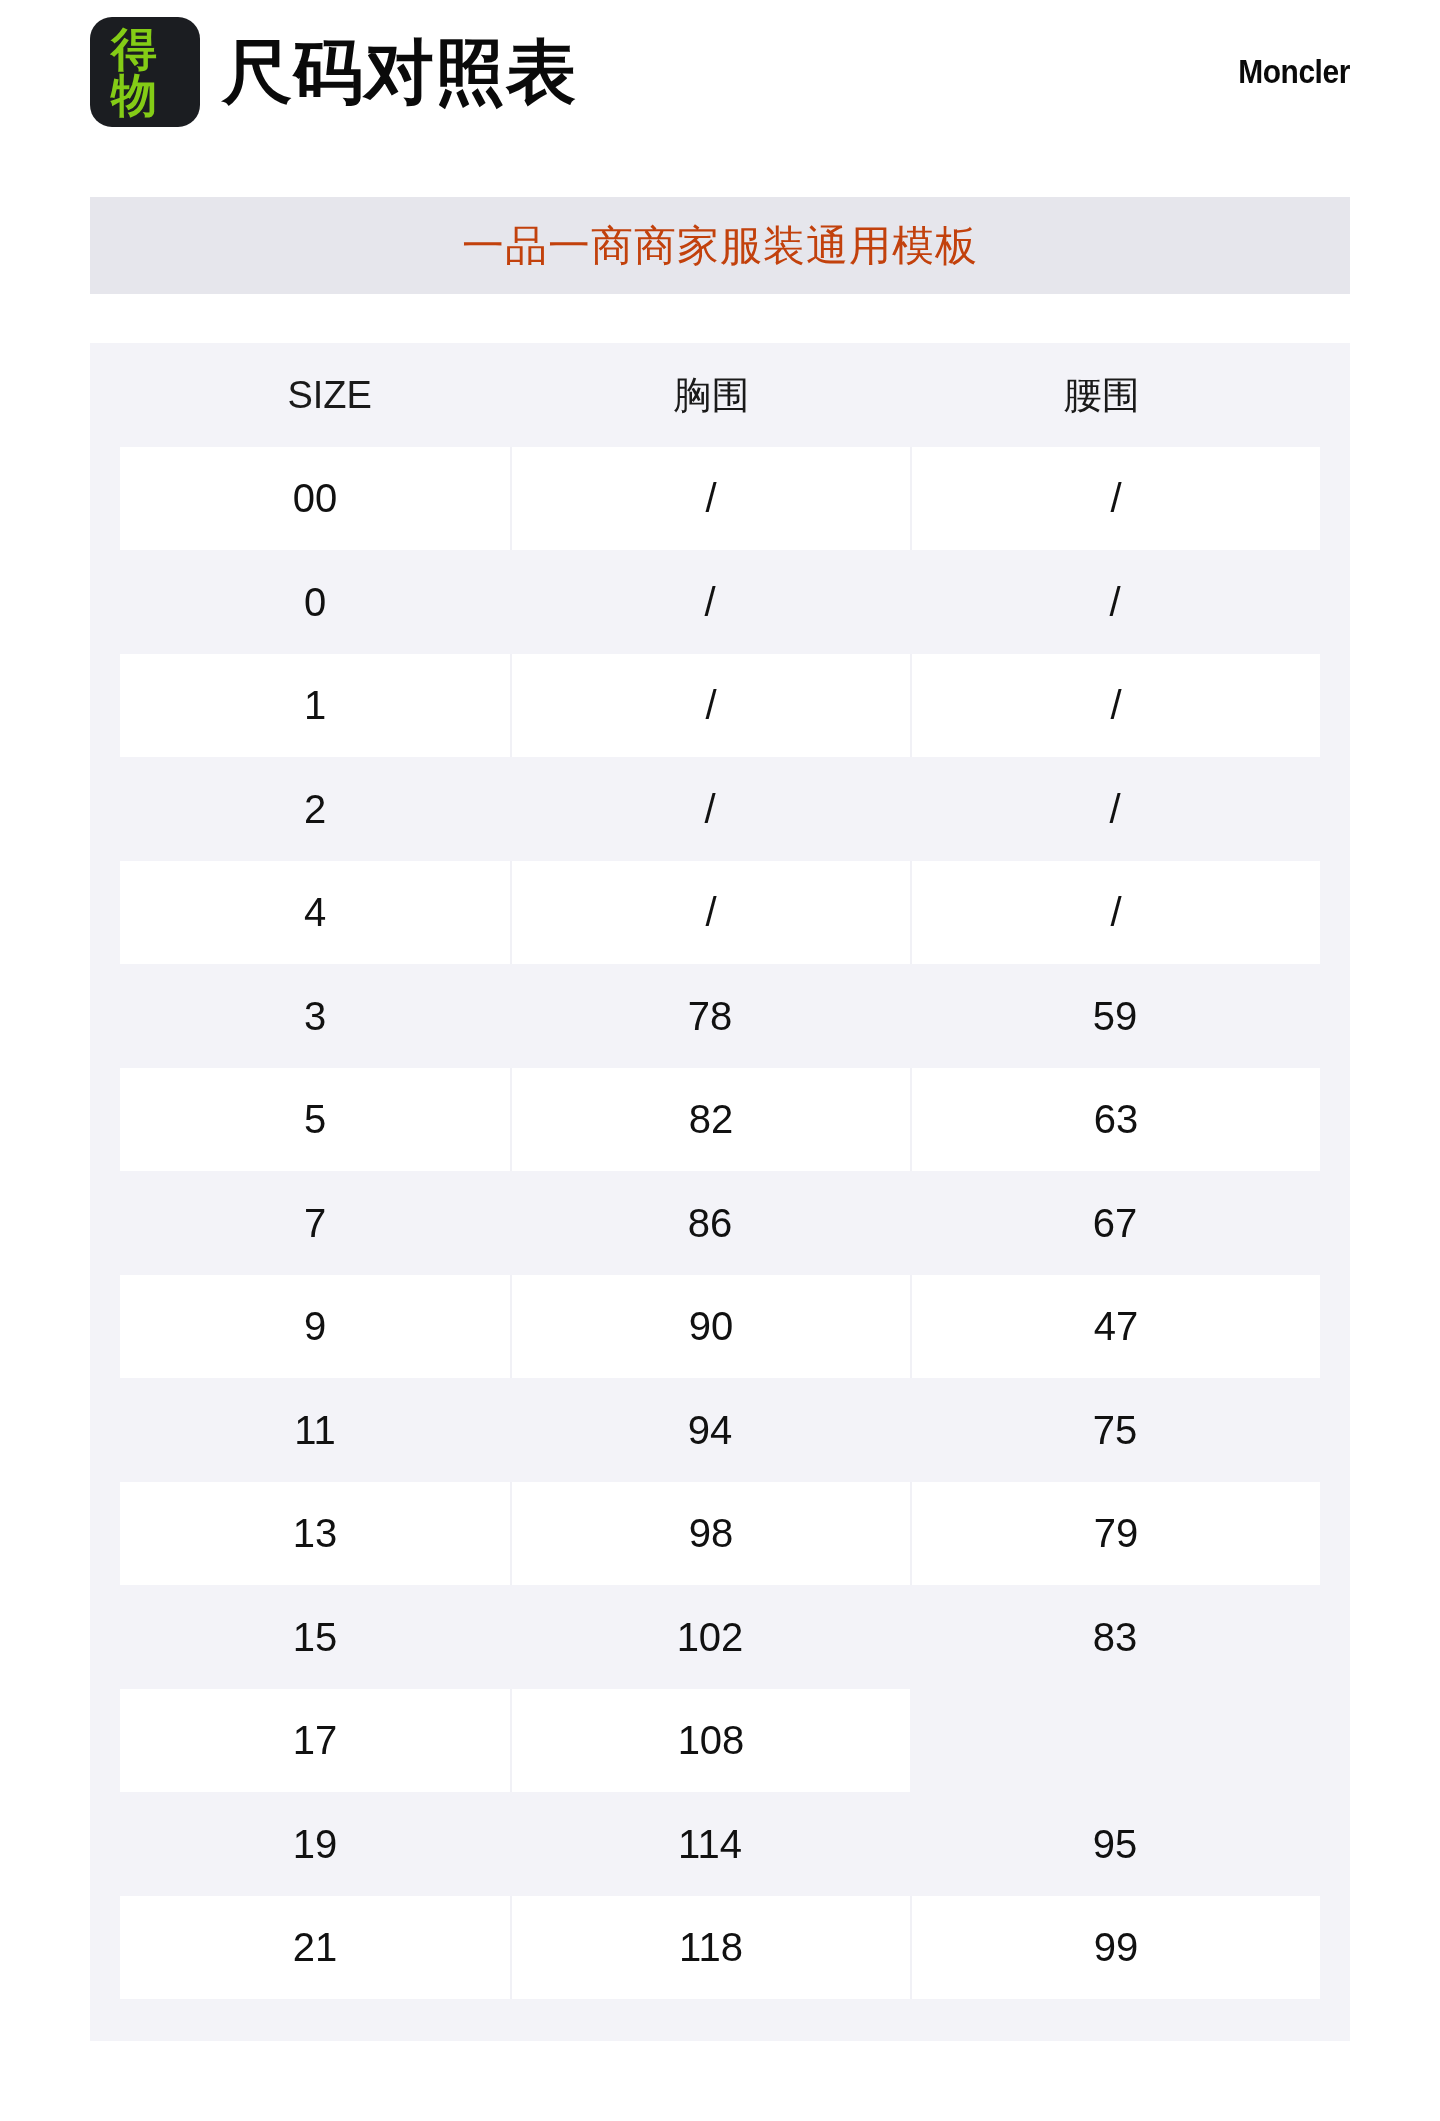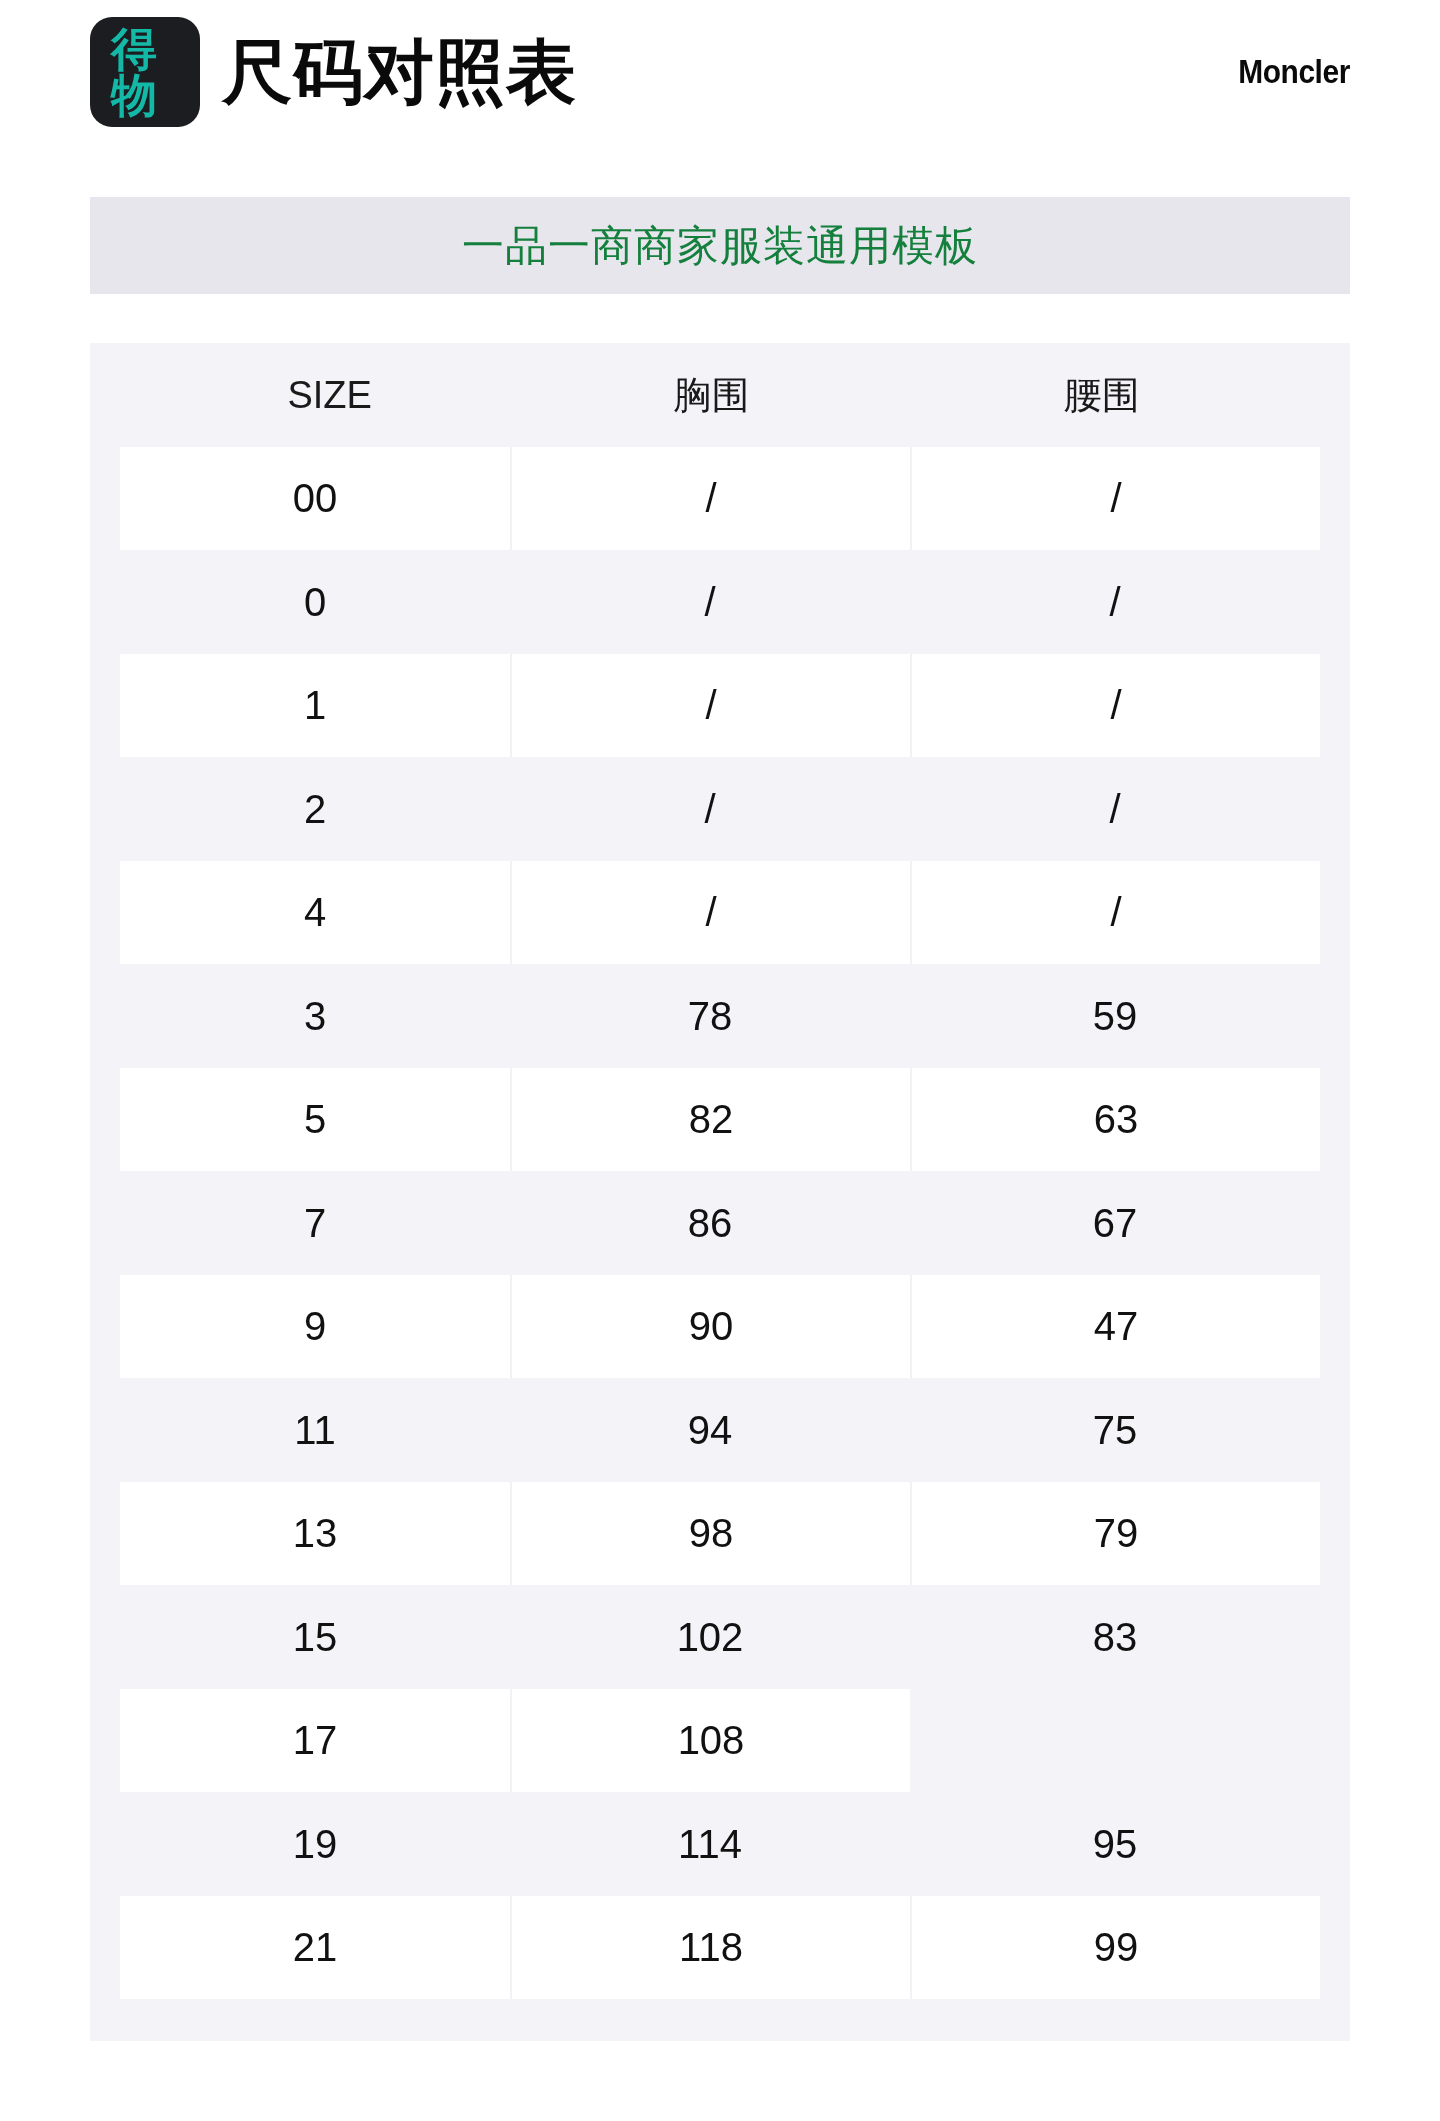--- a/index.html
+++ b/index.html
@@ -43,21 +43,21 @@
     height: 110px;
     border-radius: 22px;
     background: #1b1d21;
     display: flex;
     align-items: center;
     justify-content: center;
     flex: 0 0 auto;
   }
 
   .logo-mark span {
-    color: #14b8a6;
+    color: #84cc16;
     font-size: 46px;
     font-weight: 700;
     letter-spacing: -1px;
     line-height: 1;
     font-family: "DejaVu Sans", "Liberation Sans", sans-serif;
     margin-left: 21px;
   }
 
   .page-title {
     font-size: 70px;
@@ -88,21 +88,21 @@
     height: 97px;
     background: #e6e6ec;
     display: flex;
     align-items: center;
     justify-content: center;
   }
 
   .banner-text {
     font-size: 42px;
     font-weight: 400;
-    color: #15803d;
+    color: #c2410c;
     letter-spacing: 1px;
     white-space: nowrap;
   }
 
   
   .table-wrap {
     position: absolute;
     left: 90px;
     top: 343px;
     width: 1260px;

